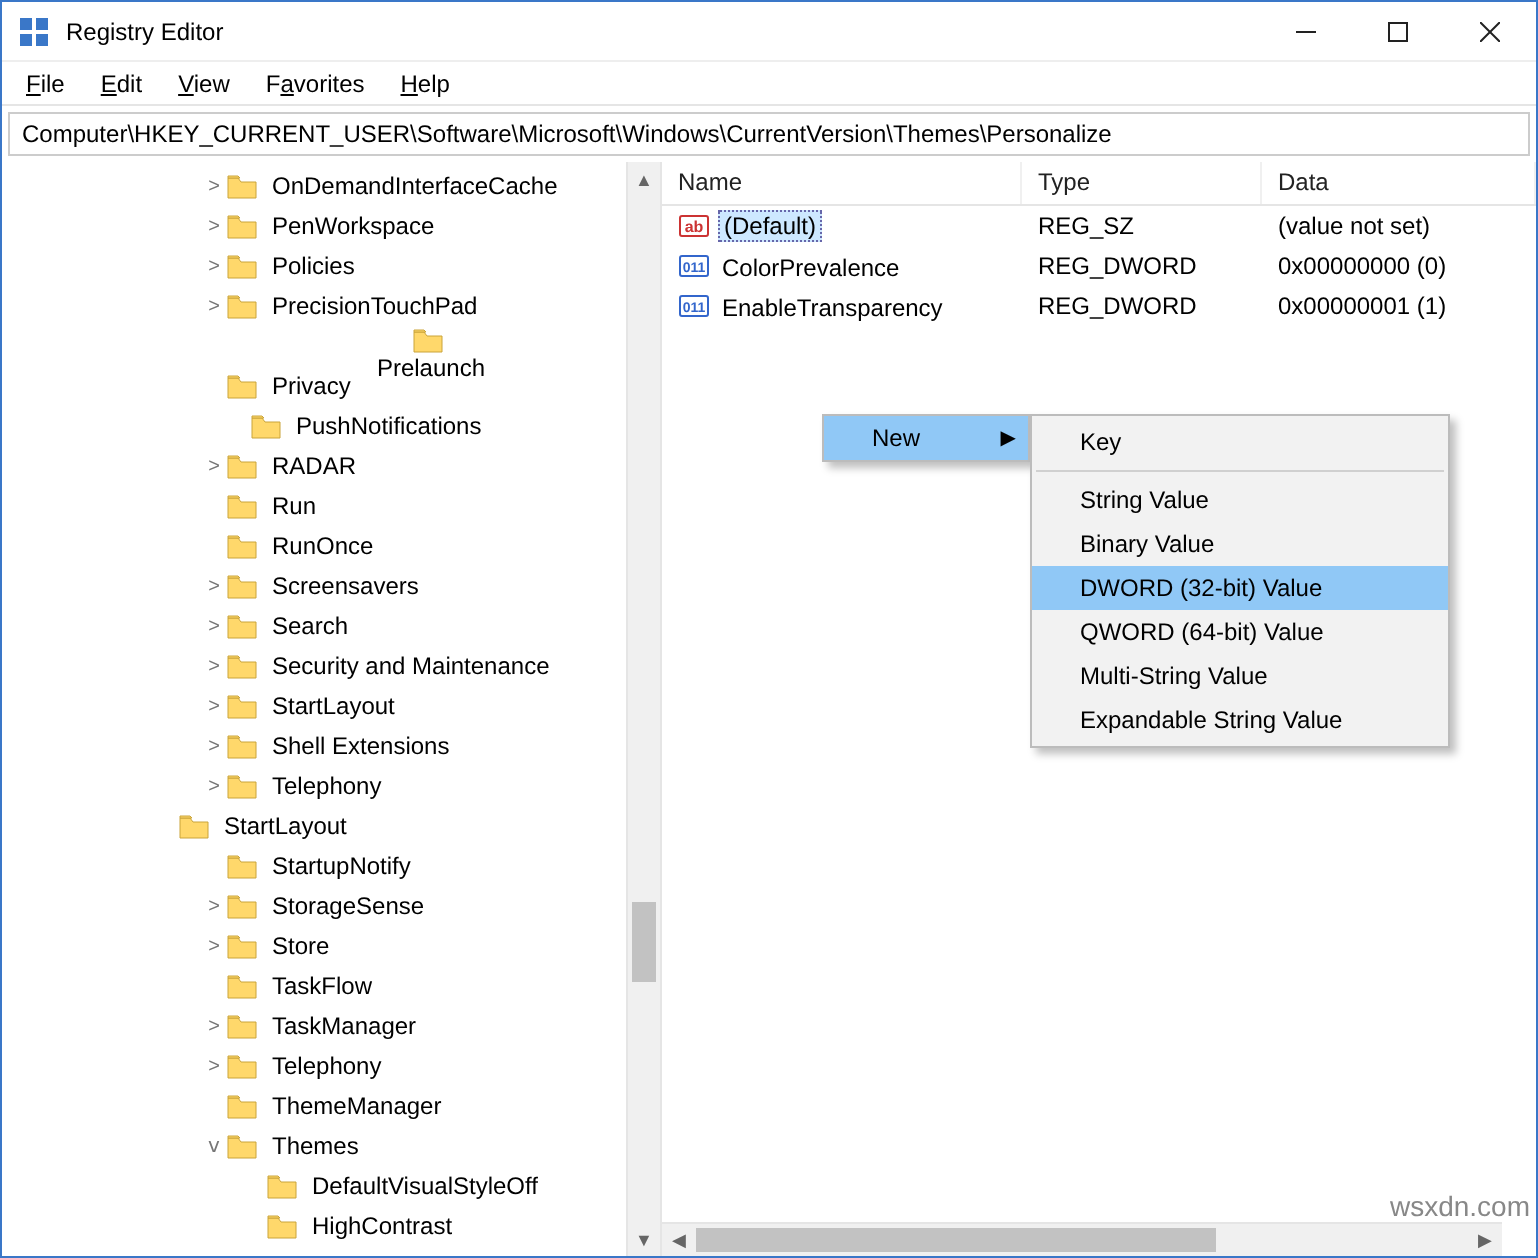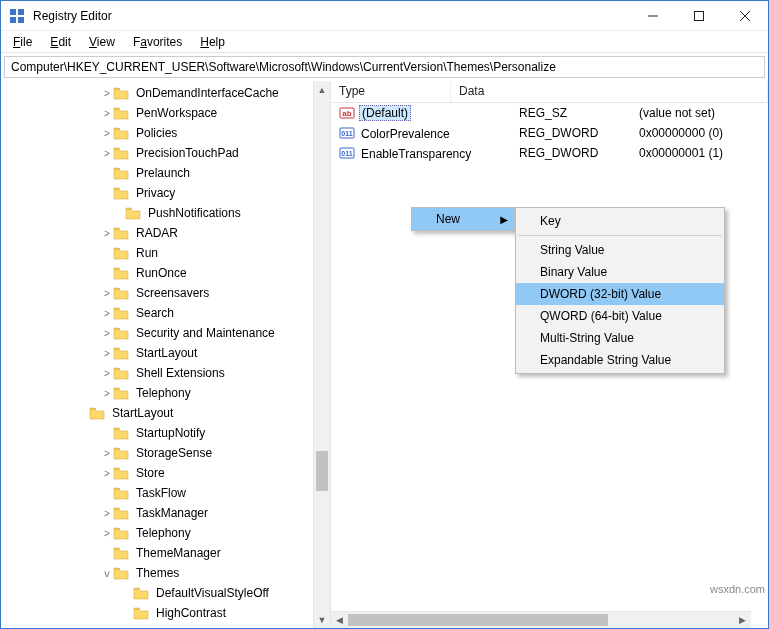--- a/index.html
+++ b/index.html
@@ -132,21 +132,21 @@
   .scrollbar-v .thumb { position:absolute; left:2px; right:2px; top:370px; height:40px; background:#c2c2c2;}
   .scrollbar-v .btn { position:absolute;left:0;right:0;height:17px; display:flex;align-items:center;justify-content:center;color:#666;font-size:9px;}
   .scrollbar-h {
     position:absolute; left:0; right:17px; bottom:0; height:17px;
     background:#f0f0f0; border-top:1px solid #e5e5e5;
   }
   .scrollbar-h .thumb {position:absolute; top:2px;bottom:2px; left:17px; width:260px; background:#c2c2c2;}
   .scrollbar-h .btn {position:absolute;top:0;bottom:0;width:17px;display:flex;align-items:center;justify-content:center;color:#666;font-size:9px;}
   .folder-svg { fill:#ffd86b; stroke:#caa43a; stroke-width:0.5;}
   .watermark {
-    position:absolute; right:4px; bottom:34px; font-size:11px; color:#888;
+    position:absolute; right:4px; bottom:18px; font-size:14px; color:#888;
   }
 </style>
 </head>
 <body>
 
 <div class="titlebar">
   <span class="app-icon">
     <svg width="16" height="16" viewBox="0 0 16 16">
         <rect x="1" y="1" width="6" height="6" fill="#3a77c8"></rect>
         <rect x="9" y="1" width="6" height="6" fill="#3a77c8"></rect>
@@ -222,21 +222,21 @@
         <div class="tree-item" style="padding-left: 100px;">
           <span class="expander">&gt;</span>
           <span class="folder">
             <svg width="16" height="14" viewBox="0 0 16 14">
               <path class="folder-svg" d="M1 3 h5 l1.5 2 H15 v8 H1 z"></path>
               <path class="folder-svg" d="M1 3 v-1 h5 l1 1 z"></path>
             </svg>
           </span>
           <span class="label">PrecisionTouchPad</span>
         </div>
-        <div class="tree-item" style="padding-left: 100px;">
+        <div class="tree-item" style="padding-left: 100px; flex-direction: column;">
           <span class="expander"></span>
           <span class="folder">
             <svg width="16" height="14" viewBox="0 0 16 14">
               <path class="folder-svg" d="M1 3 h5 l1.5 2 H15 v8 H1 z"></path>
               <path class="folder-svg" d="M1 3 v-1 h5 l1 1 z"></path>
             </svg>
           </span>
           <span class="label">Prelaunch</span>
         </div>
         <div class="tree-item" style="padding-left: 100px;">
@@ -462,20 +462,21 @@
       </div>
       <div class="scrollbar-v">
       <div class="btn" style="top:0">▲</div>
       <div class="thumb"></div>
       <div class="btn" style="bottom:0">▼</div>
     </div>
   </div>
 
   <div class="list-pane">
     <div class="list-header">
+      <div class="col-name">Name</div>
       <div class="col-type">Type</div>
       <div class="col-data">Data</div>
     </div>
     <div id="list-rows">
         <div class="list-row selected">
           <div class="col-name">
             <span class="val-icon">
               <svg width="16" height="16">
                 <rect x="1" y="3" width="14" height="10" fill="#fff" stroke="#c33" rx="1"></rect>
                 <text x="8" y="11" font-size="8" text-anchor="middle" fill="#c33" font-weight="bold">ab</text>

